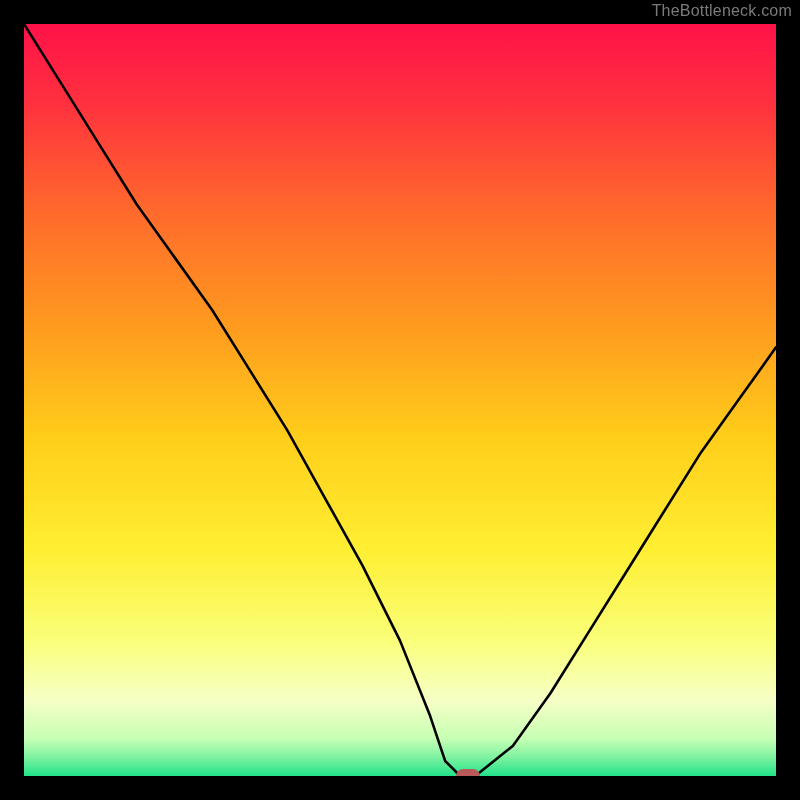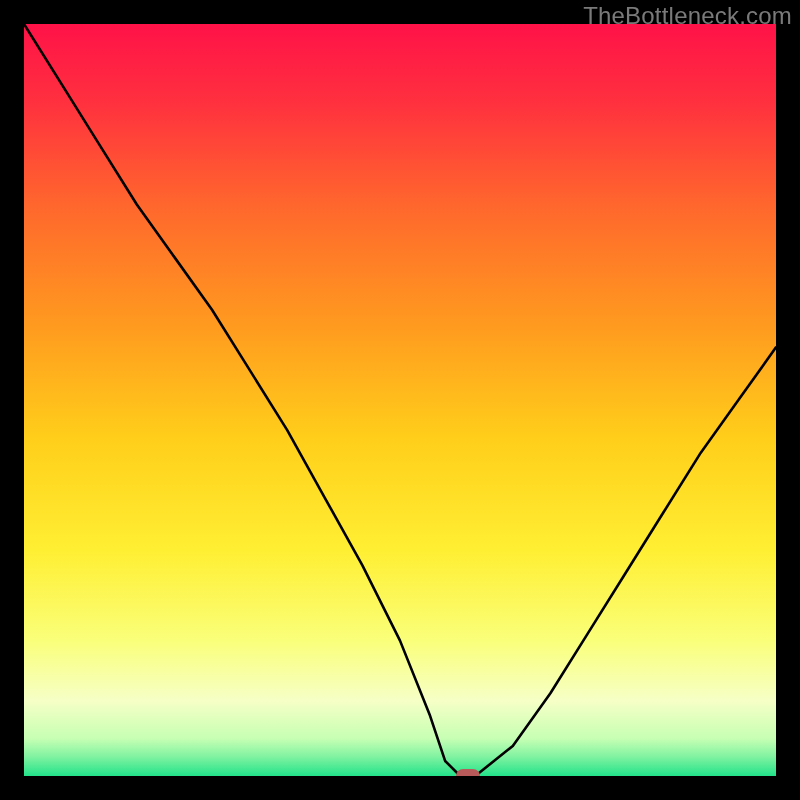--- a/index.html
+++ b/index.html
@@ -31,21 +31,21 @@
     left: 0;
     top: 0;
     width: 100%;
     height: 100%;
   }
   .watermark {
     position: absolute;
     top: 2px;
     right: 8px;
     font-family: Arial, Helvetica, sans-serif;
-    font-size: 24px;
+    font-size: 16px;
     color: #7a7a7a;
     letter-spacing: 0.2px;
     user-select: none;
   }
   svg.curve {
     position: absolute;
     left: 0;
     top: 0;
     width: 100%;
     height: 100%;

